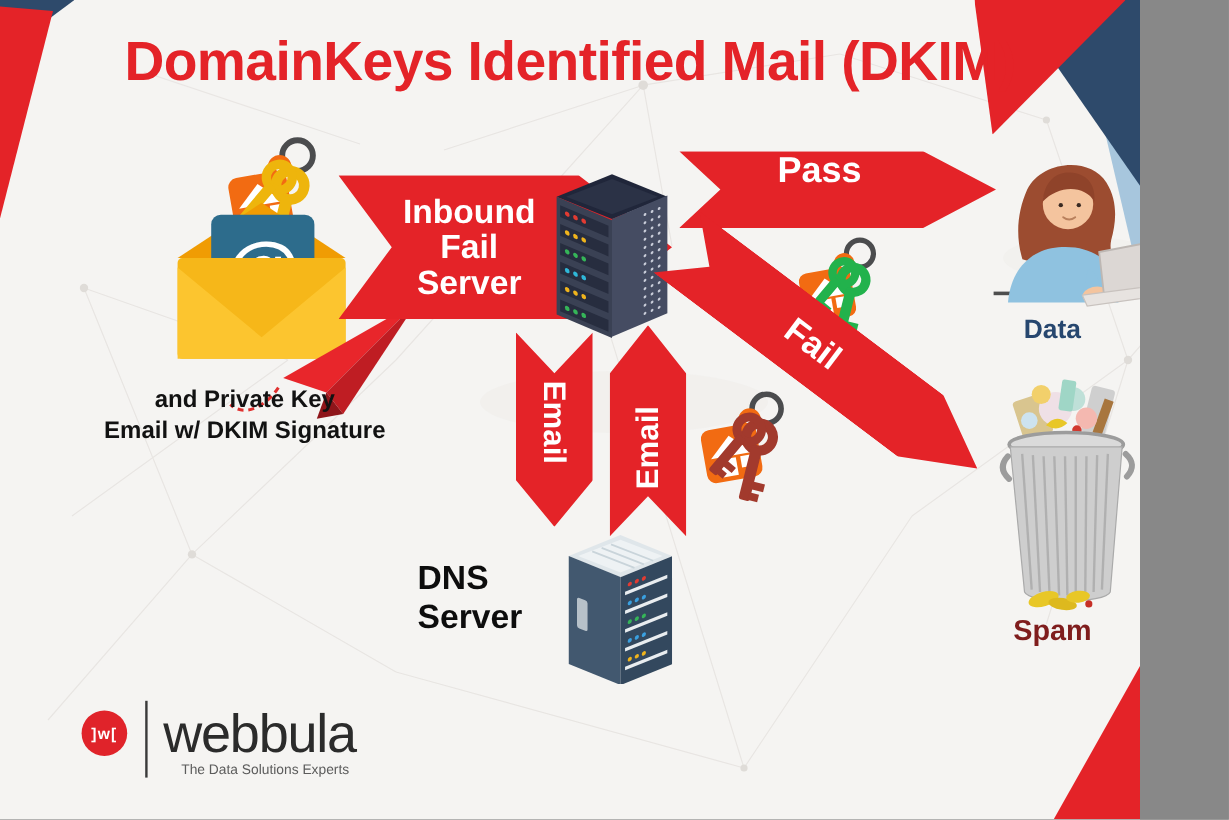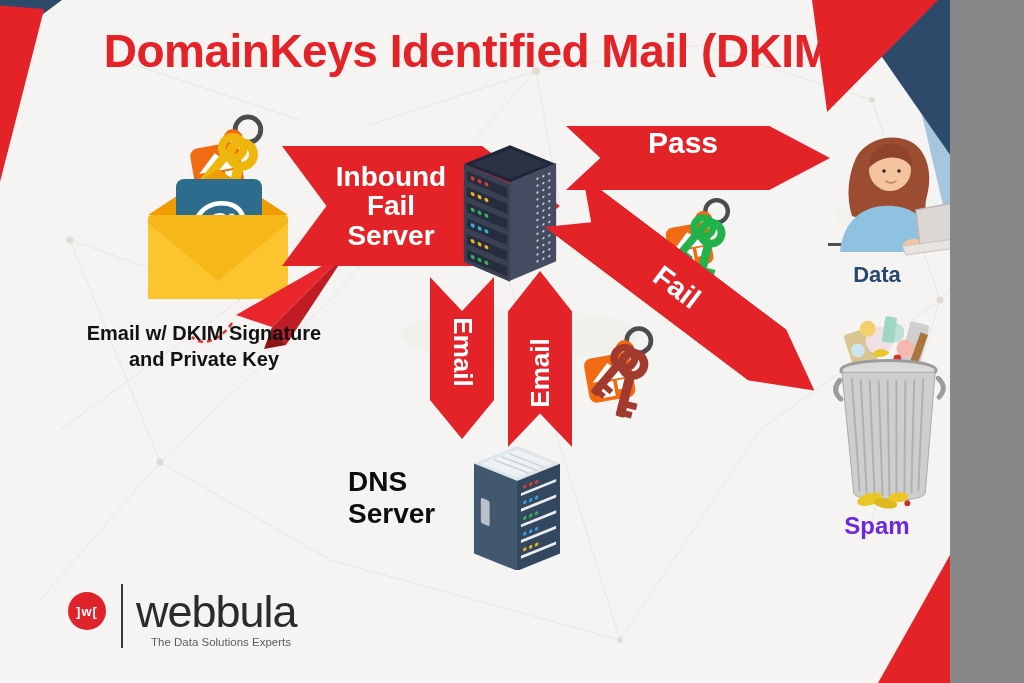--- a/index.html
+++ b/index.html
@@ -49,21 +49,21 @@
   .email-down .vtext{top:46%;transform:translate(-50%,-50%) rotate(90deg);}
   .email-up .vtext{top:58%;transform:translate(-50%,-50%) rotate(-90deg);}
 
   
   .src-caption{left:58px;top:320px;width:292px;text-align:center;color:#121212;
     font-size:20px;font-weight:bold;line-height:1.3;}
   .dns-label{left:348px;top:466px;width:116px;color:#0d0d0d;
     font-size:28px;font-weight:bold;line-height:1.15;}
   .inbox-label{left:812px;top:262px;width:130px;text-align:center;color:#27476f;
     font-size:22px;font-weight:bold;}
-  .spam-label{left:812px;top:512px;width:130px;text-align:center;color:#6d28d9;
+  .spam-label{left:812px;top:512px;width:130px;text-align:center;color:#7f1d1d;
     font-size:24px;font-weight:bold;}
 
   
   .keys-gold{left:186px;top:110px;width:118px;height:118px;}
   .keys-green{left:662px;top:194px;width:104px;height:104px;}
   .keys-red{left:580px;top:322px;width:112px;height:112px;}
   .keys-gold .key{color:#eeb50c;} .keys-green .key{color:#22b24c;}
   .keys-red .key{color:#a23a2d;}
 
   
@@ -146,22 +146,22 @@
     <text x="79" y="82" text-anchor="middle" font-size="64" font-weight="bold" fill="#fff" font-family="Liberation Sans, sans-serif">@</text>
     <rect x="8" y="50" width="140" height="84" rx="4" fill="#f6b719"></rect>
     <polygon points="8,58 78,116 148,58 148,134 8,134" fill="#fcc52f"></polygon>
     <path d="M92,158 C80,176 62,182 52,172" fill="none" stroke="#e0312f" stroke-width="2.5" stroke-dasharray="5 4"></path>
     <polygon points="208,86 96,150 132,162" fill="#e8262b"></polygon>
     <polygon points="208,86 132,162 146,180" fill="#bf1d23"></polygon>
     <polygon points="132,162 124,184 146,180" fill="#8e151a"></polygon>
   </svg>
 
   <div class="abs src-caption">
+    <span style="display:block">and Private Key</span>
     <span style="display:block">Email w/ DKIM Signature</span>
-    <span style="display:block">and Private Key</span>
   </div>
 
   <div class="abs ribbon inbound">
     <span>Inbound</span>
     <span>Fail</span>
     <span>Server</span>
   </div>
 
   <svg class="abs mailserver" viewBox="0 0 110 150">
     <polygon points="8,26 55,7 102,26 55,45" fill="#20263a"></polygon>

